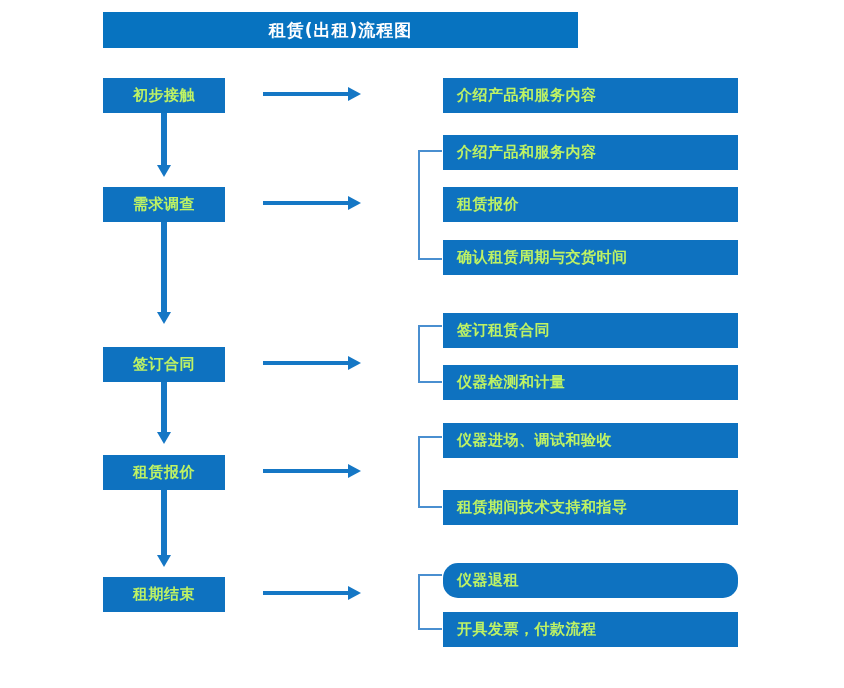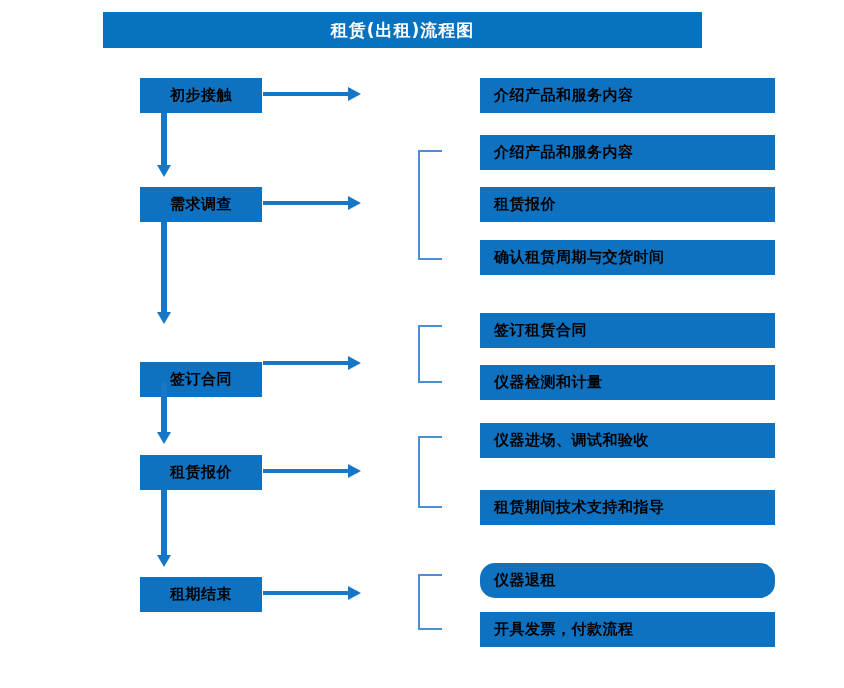--- a/index.html
+++ b/index.html
@@ -16,46 +16,45 @@
     height: 688px;
     background: #ffffff;
     overflow: hidden;
   }
 
   
   .title-bar {
     position: absolute;
     left: 103px;
     top: 12px;
-    width: 599px;
+    width: 475px;
     height: 36px;
     background: #0773C0;
     color: #ffffff;
     font-size: 17px;
     font-weight: bold;
     letter-spacing: 1px;
     display: flex;
     align-items: center;
     justify-content: center;
     line-height: 1;
   }
 
   
   .box {
     position: absolute;
     background: #0E72C0;
-    color: #000000;
+    color: #bef264;
     font-size: 15px;
     font-weight: bold;
     letter-spacing: 0.5px;
     display: flex;
     align-items: center;
     line-height: 1;
     white-space: nowrap;
-    margin-left: 37px;
   }
   .box.stage {
     left: 103px;
     width: 122px;
     height: 35px;
     justify-content: center;
   }
   .box.detail {
     left: 443px;
     width: 295px;
@@ -150,21 +149,21 @@
         <div class="head"></div>
       </div>
       <div class="v-arrow" style="top: 222px; height: 102px;">
         <div class="shaft" style="height: 91px;"></div>
         <div class="head"></div>
       </div>
       <div class="bracket" style="top: 150px; height: 110px;"></div>
       <div class="box detail" style="top: 135px;">介绍产品和服务内容</div>
       <div class="box detail" style="top: 187px;">租赁报价</div>
       <div class="box detail" style="top: 240px; text-align: center;">确认租赁周期与交货时间</div>
-      <div class="box stage" style="top: 362px;">签订合同</div>
+      <div class="box stage" style="top: 347px;">签订合同</div>
       <div class="h-arrow" style="top: 356px;">
         <div class="shaft"></div>
         <div class="head"></div>
       </div>
       <div class="v-arrow" style="top: 382px; height: 62px;">
         <div class="shaft" style="height: 51px;"></div>
         <div class="head"></div>
       </div>
       <div class="bracket" style="top: 325px; height: 58px;"></div>
       <div class="box detail" style="top: 313px;">签订租赁合同</div>

